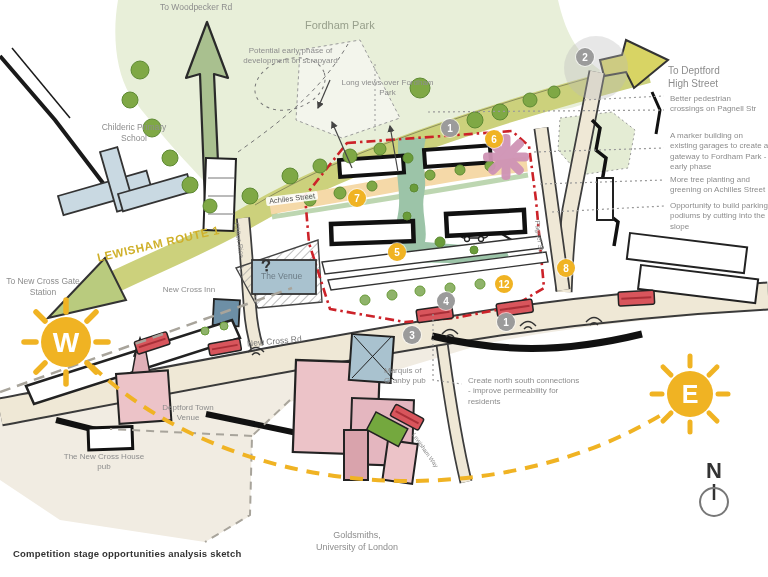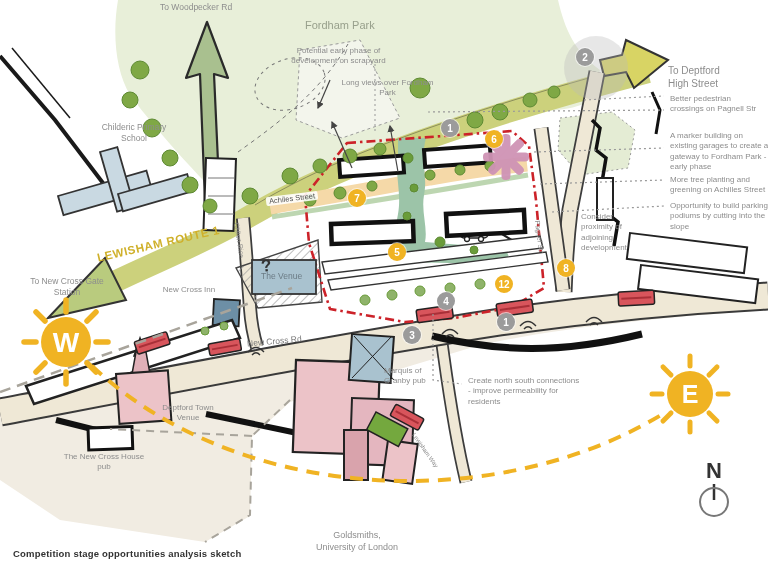--- a/index.html
+++ b/index.html
@@ -294,31 +294,30 @@
     <text x="714" y="478" text-anchor="middle" font-size="22" font-weight="bold" fill="#333" font-family="Liberation Sans, sans-serif">N</text>
     <line x1="714" y1="484" x2="714" y2="500" stroke="#333" stroke-width="2.5"></line>
     <circle cx="714" cy="502" r="14" fill="none" stroke="#777" stroke-width="2"></circle>
   </g>
 
   <text x="262" y="272" font-size="17" font-weight="bold" fill="#333" transform="rotate(-8 262 272)" font-family="Liberation Sans, sans-serif">?</text>
 </svg>
 
 <div class="lbl" style="left:160px;top:2px;width:95px;font-size:8.5px;">To Woodpecker Rd</div>
 <div class="lbl big" style="left:305px;top:18px;">Fordham Park</div>
-<div class="lbl center" style="left:238px;top:46px;width:105px;margin-left:48px;">Potential early phase of development on scrapyard</div>
+<div class="lbl center" style="left:238px;top:46px;width:105px;">Potential early phase of development on scrapyard</div>
 <div class="lbl center" style="left:335px;top:78px;width:105px;">Long views over Fordham Park</div>
 <div class="lbl" style="left:668px;top:64px;width:62px;font-size:10px;">To Deptford High Street</div>
 <div class="lbl" style="left:670px;top:94px;width:95px;">Better pedestrian crossings on Pagnell Str</div>
 <div class="lbl" style="left:670px;top:131px;width:100px;">A marker building on existing garages to create a gateway to Fordham Park - early phase</div>
 <div class="lbl" style="left:670px;top:175px;width:102px;">More tree planting and greening on Achilles Street</div>
 <div class="lbl" style="left:670px;top:201px;width:98px;">Opportunity to build parking podiums by cutting into the slope</div>
-<div class="lbl" style="left:581px;top:212px;width:66px;">Consider proximity of adjoining development</div>
 <div class="lbl center" style="left:88px;top:122px;width:92px;font-size:8.5px;">Childeric Primary School</div>
 <div class="route-txt" style="left:96px;top:252px;">LEWISHAM ROUTE 1</div>
-<div class="lbl center" style="left:2px;top:276px;width:82px;font-size:8.5px;margin-left:24px;">To New Cross Gate Station</div>
+<div class="lbl center" style="left:2px;top:276px;width:82px;font-size:8.5px;">To New Cross Gate Station</div>
 <div class="lbl center" style="left:160px;top:285px;width:58px;">New Cross Inn</div>
 <div class="lbl dark" style="left:261px;top:271px;font-size:8.5px;">The Venue</div>
 <div class="lbl" style="left:266px;top:194px;transform:rotate(-7deg);"><span class="chip">Achiles Street</span></div>
 <div class="lbl vert" style="left:241px;top:222px;transform:rotate(81deg);">Clifton Rise</div>
 <div class="lbl vert" style="left:542px;top:220px;transform:rotate(83deg);">Pagnel Str</div>
 <div class="lbl" style="left:247px;top:336px;font-size:8.5px;color:#777;transform:rotate(-5deg);white-space:nowrap;">New Cross Rd</div>
 <div class="lbl vert" style="left:416px;top:432px;transform:rotate(55deg);font-size:6px;">Lewisham Way</div>
 <div class="lbl" style="left:384px;top:366px;width:64px;">Marquis of Granby pub</div>
 <div class="lbl" style="left:468px;top:376px;width:112px;">Create north south connections - improve permeability for residents</div>
 <div class="lbl center" style="left:156px;top:403px;width:64px;">Deptford Town Venue</div>

